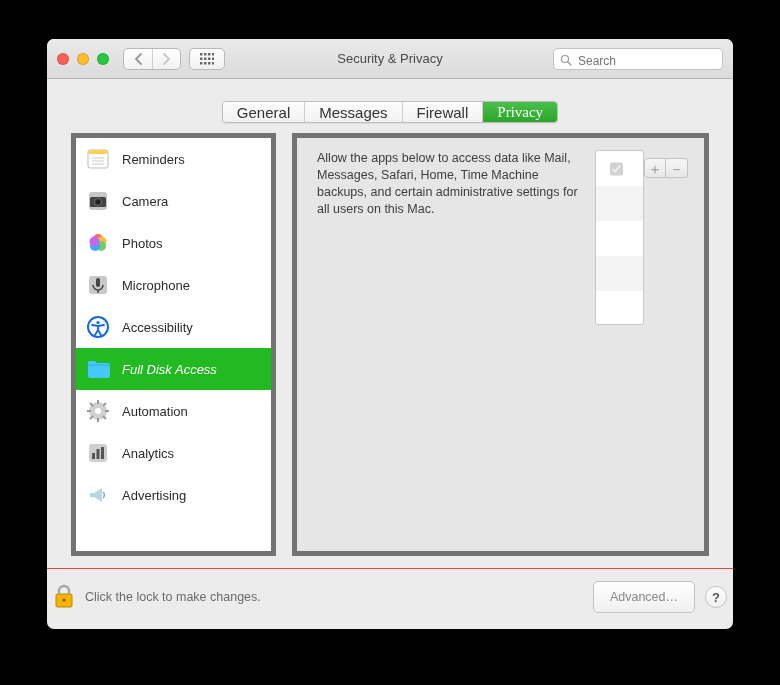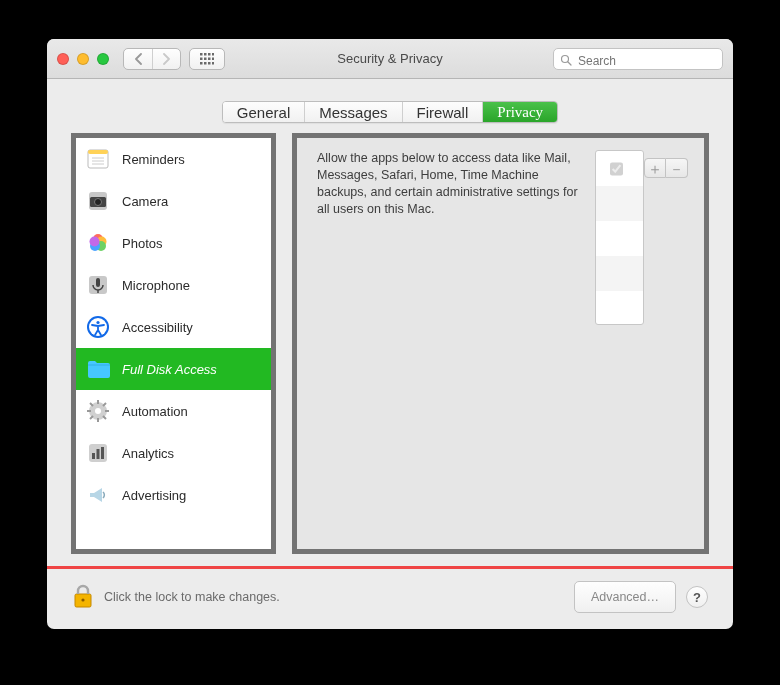--- a/index.html
+++ b/index.html
@@ -159,22 +159,22 @@
     border: 1px solid #c3c3c3;
     background: linear-gradient(#f6f6f6,#e7e7e7);
     display:flex;align-items:center;justify-content:center;
     color:#999;
     font-size: 15px; line-height: 1;
   }
   .sq-btn:first-child { border-radius: 4px 0 0 4px; }
   .sq-btn:last-child { border-radius: 0 4px 4px 0; border-left: none; }
 
   .footer {
-    border-top: 3px solid #ef4444;
-    padding: 12px 25px 16px;
+    border-top: 1px solid #ef4444;
+    padding: 12px 6px 16px;
     display: flex; align-items: center; gap: 10px;
   }
   .lock-text { color: #6b6b6b; font-size: 12.5px; }
   .adv-btn {
     margin-left: auto;
     height: 32px; padding: 0 16px;
     border: 1px solid #c3c3c3; border-radius: 5px;
     background: linear-gradient(#fefefe,#f0f0f0);
     color: #888; font-size: 12.5px;
     display:flex;align-items:center;

